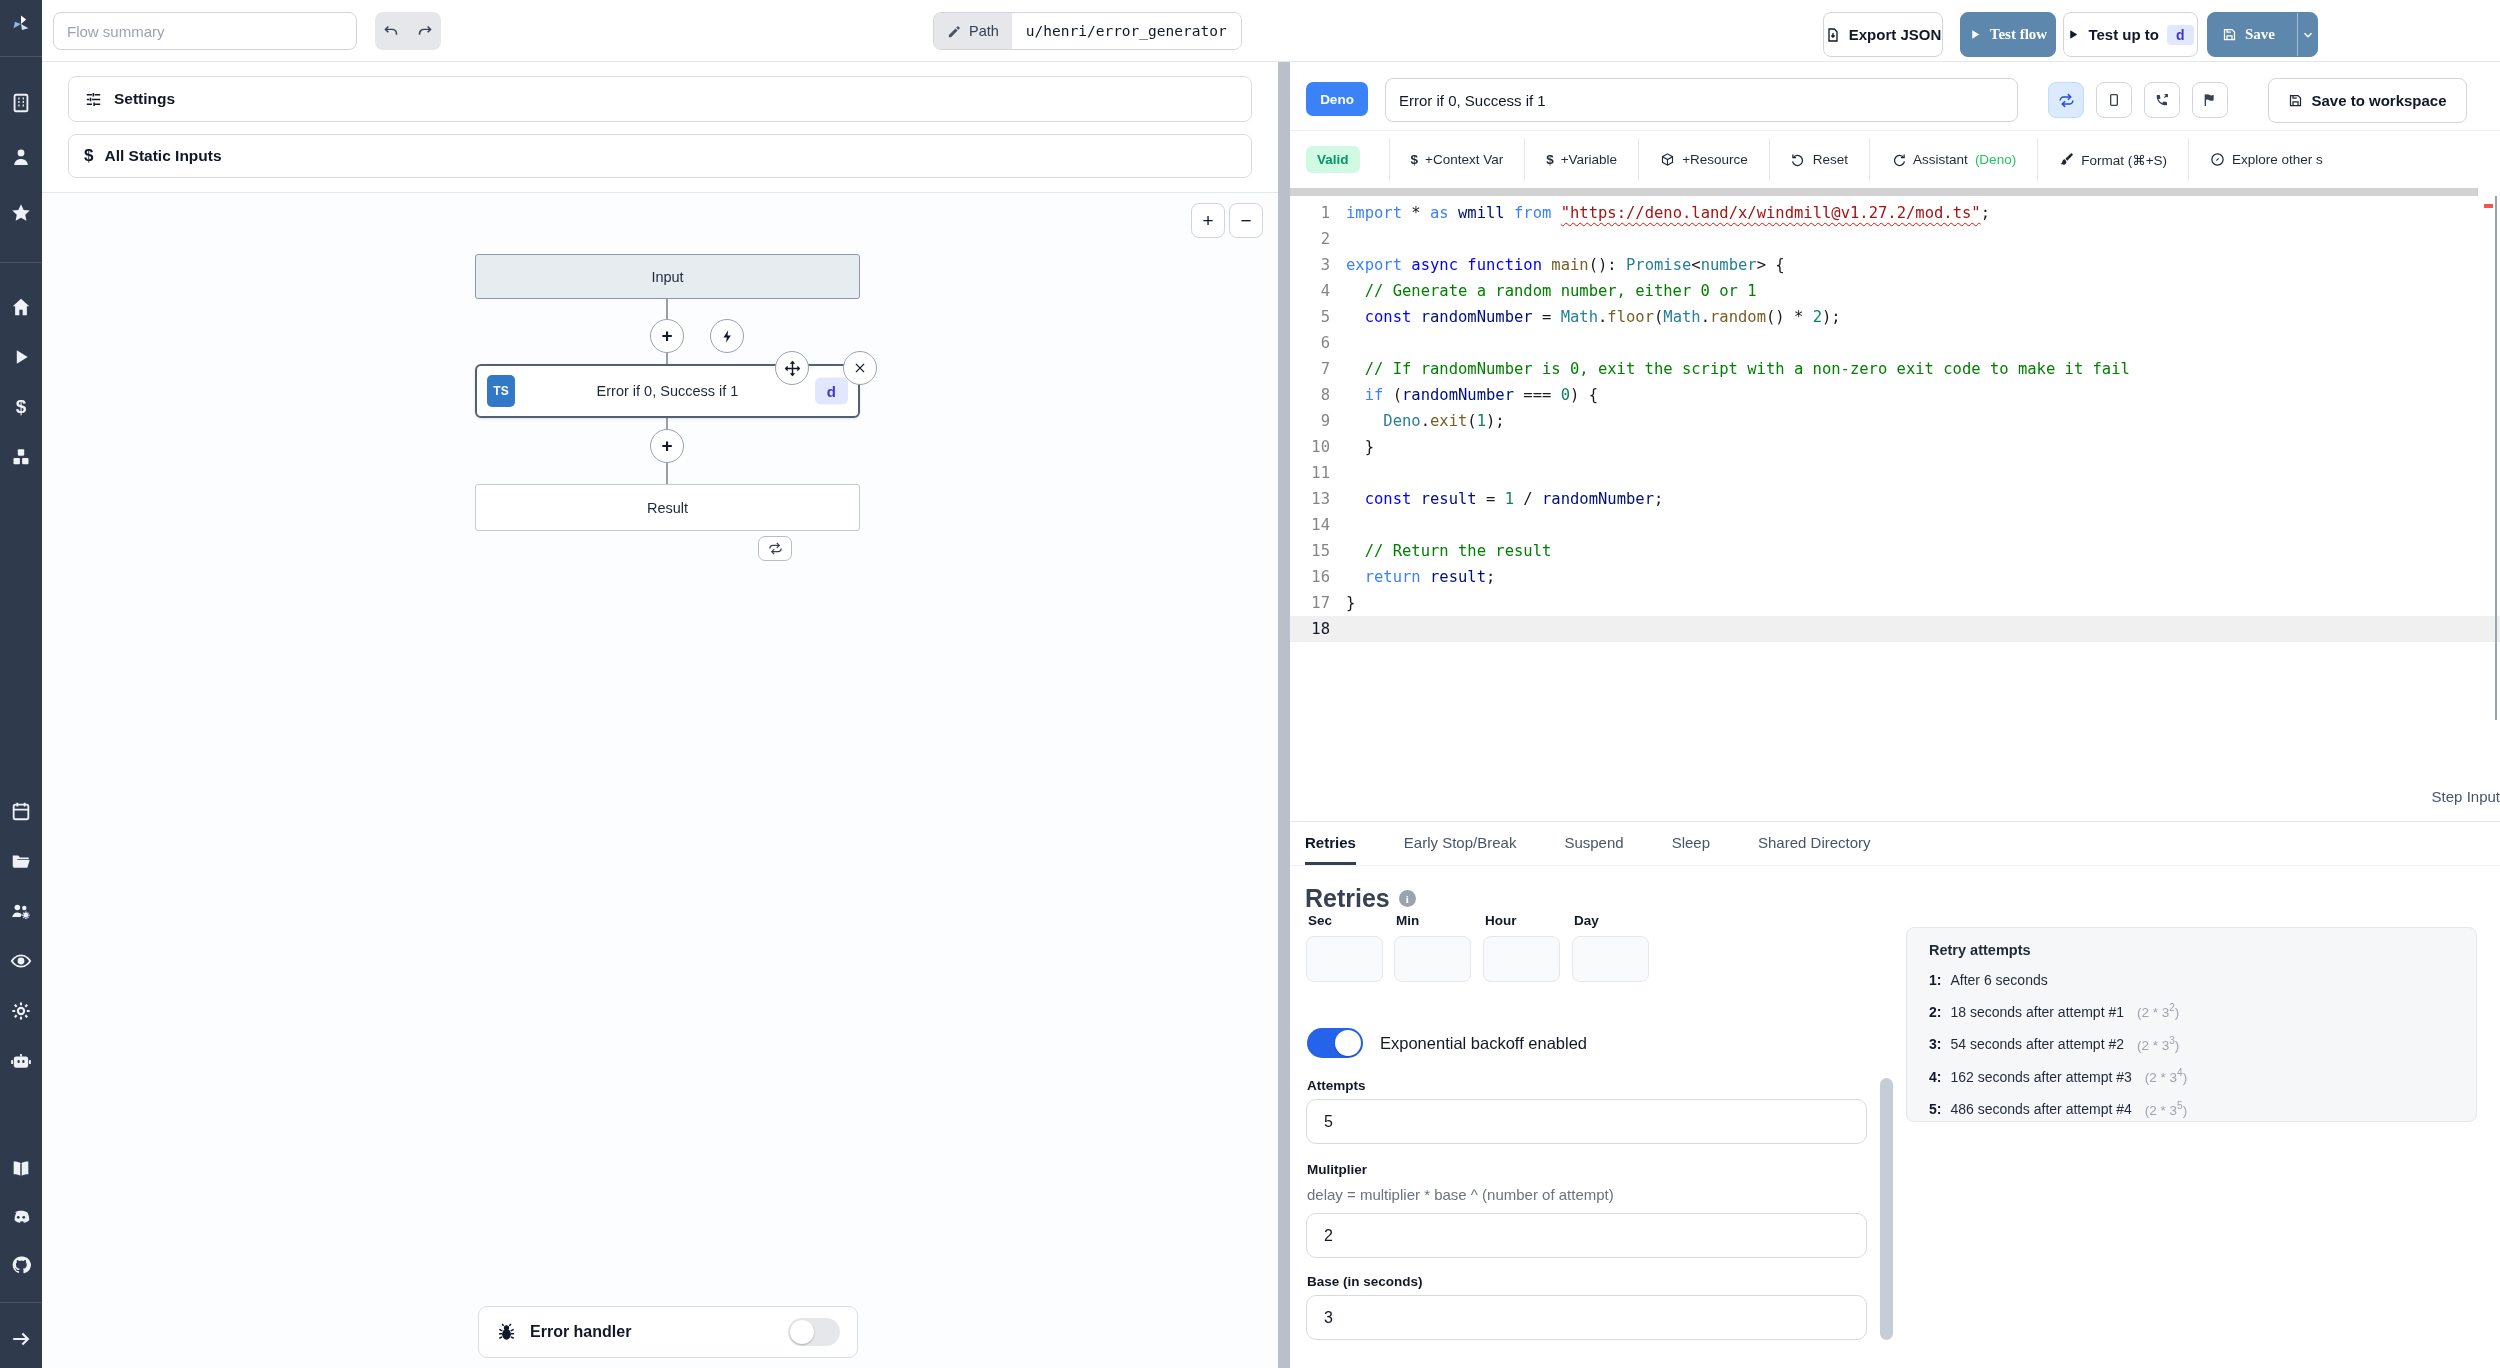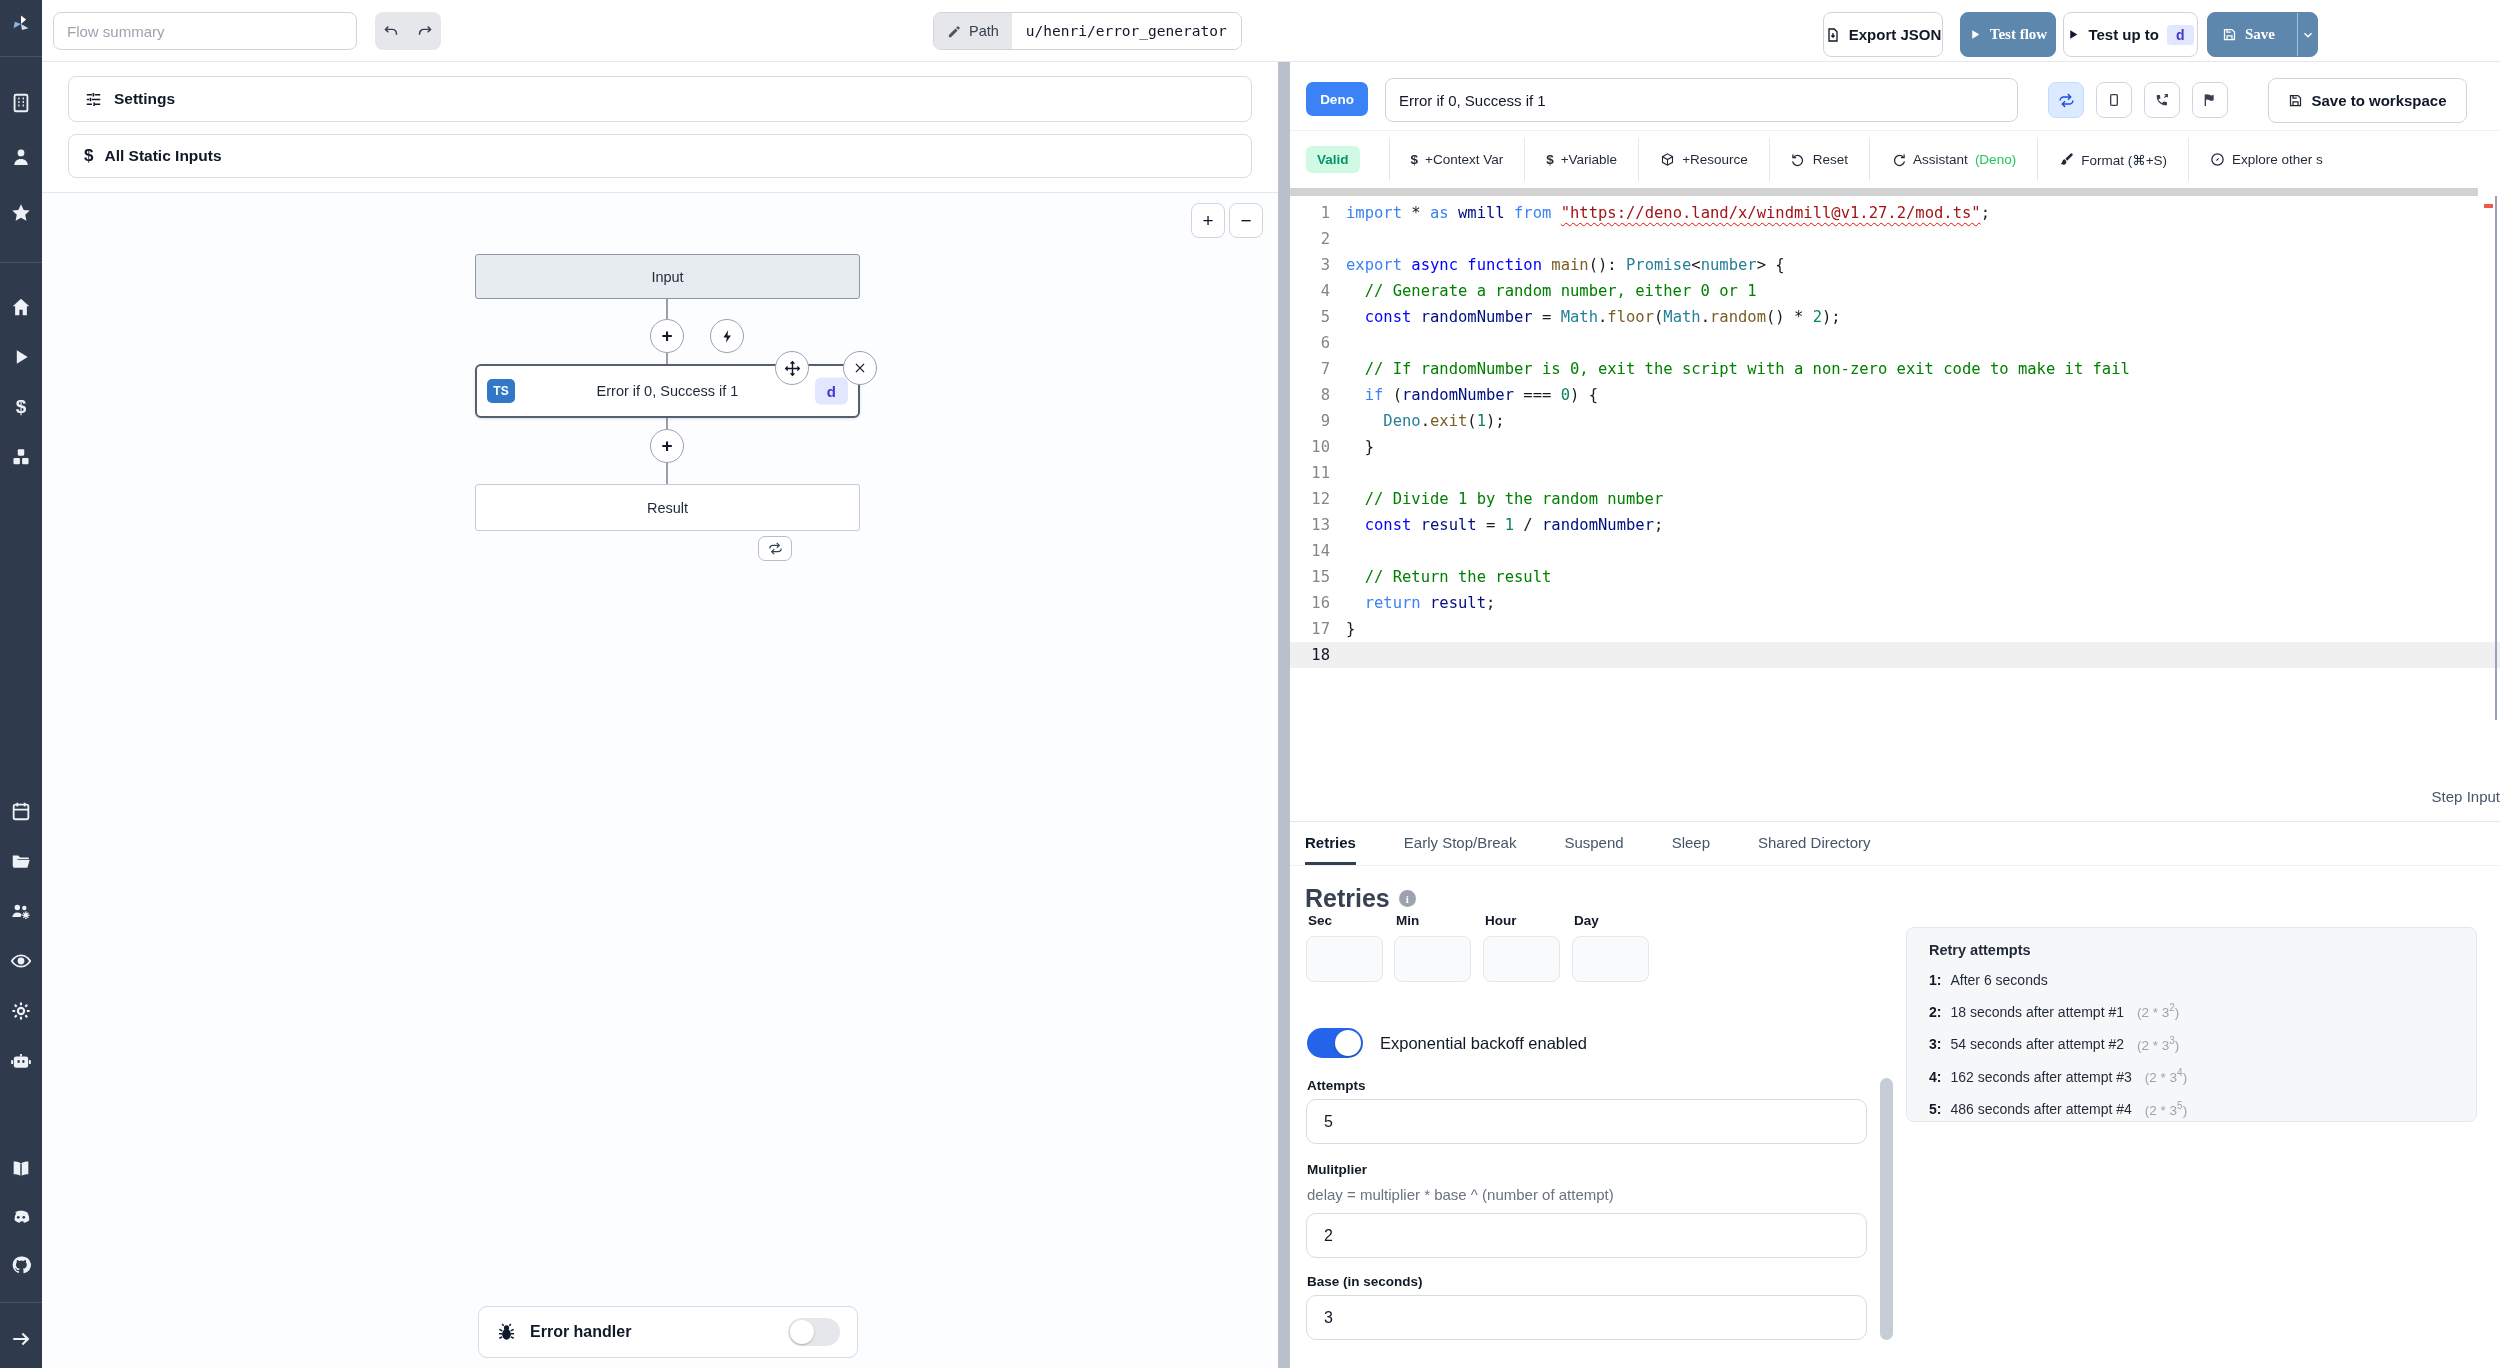--- a/index.html
+++ b/index.html
@@ -35,21 +35,21 @@
   .flow-panel { left:42px; top:62px; width:1236px; height:1306px; background:#fff; }
   .fcard { position:absolute; left:26px; width:1184px; background:#fff; border:1px solid #d8dde3; border-radius:8px; display:flex; align-items:center; gap:11px; padding:0 15px; font-size:15.5px; font-weight:600; color:#111827; cursor:pointer; }
   .canvas { position:absolute; left:0; top:130px; width:1236px; height:1176px; background:#fcfdfe; border-top:1px solid #e2e8f0; }
   .zoombtn { position:absolute; width:34px; height:35px; background:#fff; border:1px solid #d1d5db; border-radius:8px; display:flex; align-items:center; justify-content:center; font-size:19px; color:#111827; cursor:pointer; }
   .node { position:absolute; left:433px; width:385px; display:flex; align-items:center; justify-content:center; font-size:14.5px; color:#1f2937; }
   .node-input { background:#e7ecf1; border:1.3px solid #8b97a8; border-radius:3px; }
   .node-step { background:#fff; border:2px solid #52606f; border-radius:6px; box-shadow:0 1px 3px rgba(15,23,42,.12); }
   .node-result { background:#fff; border:1.3px solid #c3cbd6; border-radius:3px; }
   .edge { position:absolute; width:1.5px; background:#9aa0a6; left:624px; }
   .fcirc { position:absolute; width:34px; height:34px; border-radius:50%; background:#fff; border:1.4px solid #98a2b0; display:flex; align-items:center; justify-content:center; color:#111827; cursor:pointer; z-index:3; }
-  .ts-badge { position:absolute; left:10px; top:50%; transform:translateY(-50%); width:28px; height:24px; background:#3178c6; color:#fff; font-size:12px; font-weight:700; border-radius:5px; display:flex; align-items:center; justify-content:center; }
+  .ts-badge { position:absolute; left:10px; top:50%; transform:translateY(-50%); width:28px; height:32px; background:#3178c6; color:#fff; font-size:12px; font-weight:700; border-radius:5px; display:flex; align-items:center; justify-content:center; }
   .d-chip { position:absolute; right:10px; top:50%; transform:translateY(-50%); background:#e0e7ff; color:#4338ca; font-weight:700; font-size:15px; border-radius:6px; padding:5px 12px; }
   .retry-chip { position:absolute; left:716px; top:343px; width:34px; height:25px; background:#fff; border:1px solid #b6bec9; border-radius:7px; display:flex; align-items:center; justify-content:center; color:#374151; z-index:4; cursor:pointer; }
   .ehandler { position:absolute; left:436px; top:1243px; width:380px; height:52px; background:#fff; border:1px solid #d8dde3; border-radius:9px; display:flex; align-items:center; padding:0 17px; gap:13px; cursor:pointer; }
   .ehandler .lbl { font-size:16px; font-weight:700; color:#111827; flex:1; }
   .toggle { border-radius:999px; position:relative; flex:none; cursor:pointer; }
   .toggle .knob { position:absolute; top:2px; background:#fff; border-radius:50%; box-shadow:0 1px 2px rgba(0,0,0,.25); }
   .toggle-off { background:#e5e7eb; }
   .toggle-on { background:#2563eb; }
 
   
@@ -519,21 +519,20 @@
         <div class="code-line"><span class="gutter">2</span><span class="lc"></span></div>
         <div class="code-line"><span class="gutter">3</span><span class="lc"><span class="tk-k">export</span><span class="tk-d"> </span><span class="tk-s">async</span><span class="tk-d"> </span><span class="tk-s">function</span><span class="tk-d"> </span><span class="tk-f">main</span><span class="tk-d">(): </span><span class="tk-t">Promise</span><span class="tk-d">&lt;</span><span class="tk-t">number</span><span class="tk-d">&gt; {</span></span></div>
         <div class="code-line"><span class="gutter">4</span><span class="lc"><span class="tk-c">  // Generate a random number, either 0 or 1</span></span></div>
         <div class="code-line"><span class="gutter">5</span><span class="lc"><span class="tk-s">  const</span><span class="tk-d"> </span><span class="tk-v">randomNumber</span><span class="tk-d"> = </span><span class="tk-t">Math</span><span class="tk-d">.</span><span class="tk-f">floor</span><span class="tk-d">(</span><span class="tk-t">Math</span><span class="tk-d">.</span><span class="tk-f">random</span><span class="tk-d">() * </span><span class="tk-n">2</span><span class="tk-d">);</span></span></div>
         <div class="code-line"><span class="gutter">6</span><span class="lc"></span></div>
         <div class="code-line"><span class="gutter">7</span><span class="lc"><span class="tk-c">  // If randomNumber is 0, exit the script with a non-zero exit code to make it fail</span></span></div>
         <div class="code-line"><span class="gutter">8</span><span class="lc"><span class="tk-k">  if</span><span class="tk-d"> (</span><span class="tk-v">randomNumber</span><span class="tk-d"> === </span><span class="tk-n">0</span><span class="tk-d">) {</span></span></div>
         <div class="code-line"><span class="gutter">9</span><span class="lc"><span class="tk-d">    </span><span class="tk-t">Deno</span><span class="tk-d">.</span><span class="tk-f">exit</span><span class="tk-d">(</span><span class="tk-n">1</span><span class="tk-d">);</span></span></div>
         <div class="code-line"><span class="gutter">10</span><span class="lc"><span class="tk-d">  }</span></span></div>
         <div class="code-line"><span class="gutter">11</span><span class="lc"></span></div>
-        <div class="code-line"><span class="gutter">12</span><span class="lc"><span class="tk-c">  // Divide 1 by the random number</span></span></div>
         <div class="code-line"><span class="gutter">13</span><span class="lc"><span class="tk-s">  const</span><span class="tk-d"> </span><span class="tk-v">result</span><span class="tk-d"> = </span><span class="tk-n">1</span><span class="tk-d"> / </span><span class="tk-v">randomNumber</span><span class="tk-d">;</span></span></div>
         <div class="code-line"><span class="gutter">14</span><span class="lc"></span></div>
         <div class="code-line"><span class="gutter">15</span><span class="lc"><span class="tk-c">  // Return the result</span></span></div>
         <div class="code-line"><span class="gutter">16</span><span class="lc"><span class="tk-k">  return</span><span class="tk-d"> </span><span class="tk-v">result</span><span class="tk-d">;</span></span></div>
         <div class="code-line"><span class="gutter">17</span><span class="lc"><span class="tk-d">}</span></span></div>
         <div class="code-line active"><span class="gutter">18</span><span class="lc"></span></div>
       </div>
     <div class="ed-scrollline"></div>
     <div class="ed-warnmark"></div>
   </div>

